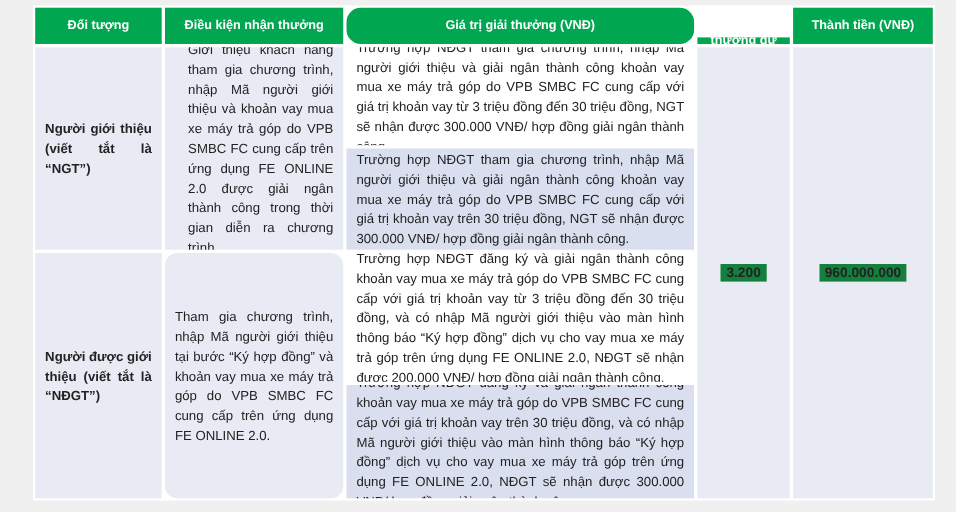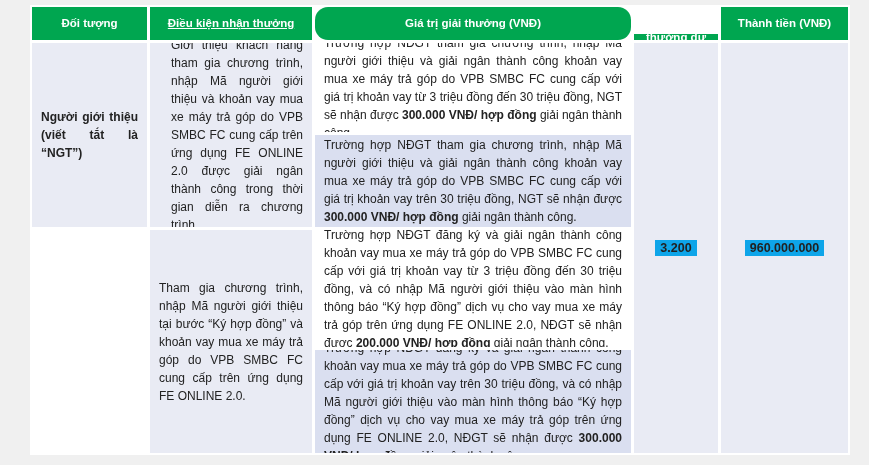--- a/index.html
+++ b/index.html
@@ -55,37 +55,37 @@
   }
   .subject-cell .txt { font-weight: bold; }
   .prize-cell { background: #ffffff; }
   .prize-cell.alt { background: #dadff0; }
   .summary-cell {
     justify-content: center;
     font-weight: bold;
     font-size: 12.5px;
   }
   .summary-cell .num {
-    background: #0ea5e9;
+    background: #15803d;
     padding: 1px 5px;
   }
-  .bold { font-weight: bold; }
+  .bold { font-weight: normal; }
 
   
   .h1 { grid-column: 1; grid-row: 1; }
-  .h2 { grid-column: 2; grid-row: 1; text-decoration: underline; }
+  .h2 { grid-column: 2; grid-row: 1; }
   .h3 { grid-column: 3; grid-row: 1; border-radius: 13px; }
   .h4 { grid-column: 4; grid-row: 1; padding: 2px 2px; margin-top: 27px; }
   .h5 { grid-column: 5; grid-row: 1; align-items: center; }
   .subj-ngt  { grid-column: 1; grid-row: 2 / span 2; justify-content: center; }
   .cond-ngt  { grid-column: 2; grid-row: 2 / span 2; padding-left: 21px; }
   .p11 { grid-column: 3; grid-row: 2; }
   .p12 { grid-column: 3; grid-row: 3; }
   .subj-ndgt { grid-column: 1; grid-row: 4 / span 2; }
-  .cond-ndgt { grid-column: 2; grid-row: 4 / span 2; }
+  .cond-ndgt { grid-column: 2; grid-row: 4 / span 2; border-radius: 11px; }
   .p21 { grid-column: 3; grid-row: 4; }
   .p22 { grid-column: 3; grid-row: 5; }
   .qty   { grid-column: 4; grid-row: 2 / span 4; }
   .total { grid-column: 5; grid-row: 2 / span 4; }
 </style>
 </head>
 <body>
 
 <div class="table-wrap">
 
@@ -111,20 +111,23 @@
   <div class="cell cond-ngt">
     <div class="txt">Giới thiệu khách hàng tham gia chương trình, nhập Mã người giới thiệu và khoản vay mua xe máy trả góp do VPB SMBC FC cung cấp trên ứng dụng FE ONLINE 2.0 được giải ngân thành công trong thời gian diễn ra chương trình.</div>
   </div>
   <div class="cell prize-cell p11">
     <div class="txt"><span>Trường hợp NĐGT tham gia chương trình, nhập Mã người giới thiệu và giải ngân thành công khoản vay mua xe máy trả góp do VPB SMBC FC cung cấp với giá trị khoản vay từ 3 triệu đồng đến 30 triệu đồng, NGT sẽ nhận được </span><span class="bold">300.000 VNĐ/ hợp đồng</span><span> giải ngân thành công.</span></div>
   </div>
   <div class="cell prize-cell alt p12">
     <div class="txt"><span>Trường hợp NĐGT tham gia chương trình, nhập Mã người giới thiệu và giải ngân thành công khoản vay mua xe máy trả góp do VPB SMBC FC cung cấp với giá trị khoản vay trên 30 triệu đồng, NGT sẽ nhận được </span><span class="bold">300.000 VNĐ/ hợp đồng</span><span> giải ngân thành công.</span></div>
   </div>
 
+  <div class="cell subject-cell subj-ndgt">
+    <div class="txt">Người được giới thiệu (viết tắt là “NĐGT”)</div>
+  </div>
   <div class="cell cond-ndgt">
     <div class="txt">Tham gia chương trình, nhập Mã người giới thiệu tại bước “Ký hợp đồng” và khoản vay mua xe máy trả góp do VPB SMBC FC cung cấp trên ứng dụng FE ONLINE 2.0.</div>
   </div>
   <div class="cell prize-cell p21">
     <div class="txt"><span>Trường hợp NĐGT đăng ký và giải ngân thành công khoản vay mua xe máy trả góp do VPB SMBC FC cung cấp với giá trị khoản vay từ 3 triệu đồng đến 30 triệu đồng, và có nhập Mã người giới thiệu vào màn hình thông báo “Ký hợp đồng” dịch vụ cho vay mua xe máy trả góp trên ứng dụng FE ONLINE 2.0, NĐGT sẽ nhận được </span><span class="bold">200.000 VNĐ/ hợp đồng</span><span> giải ngân thành công.</span></div>
   </div>
   <div class="cell prize-cell alt p22">
     <div class="txt"><span>Trường hợp NĐGT đăng ký và giải ngân thành công khoản vay mua xe máy trả góp do VPB SMBC FC cung cấp với giá trị khoản vay trên 30 triệu đồng, và có nhập Mã người giới thiệu vào màn hình thông báo “Ký hợp đồng” dịch vụ cho vay mua xe máy trả góp trên ứng dụng FE ONLINE 2.0, NĐGT sẽ nhận được </span><span class="bold">300.000 VNĐ/ hợp đồng</span><span> giải ngân thành công.</span></div>
   </div>
 

